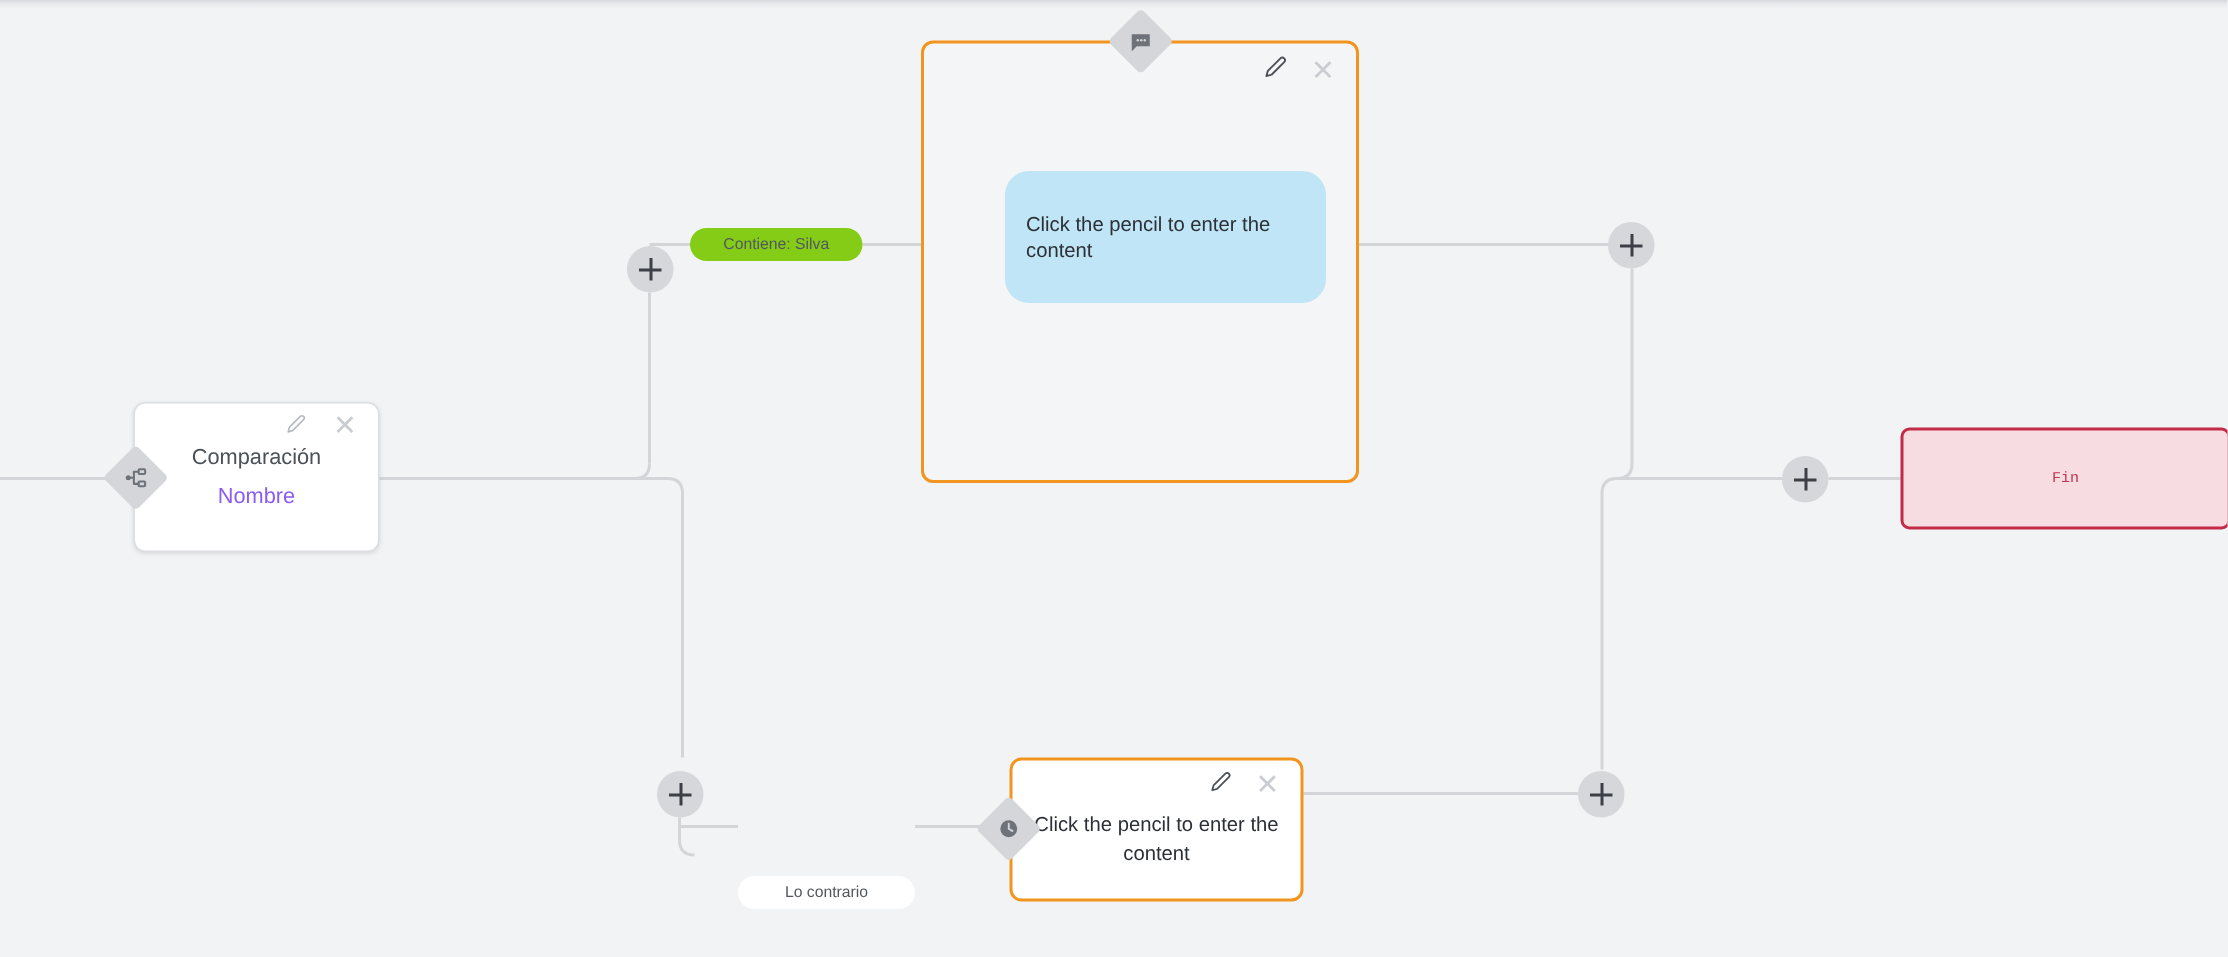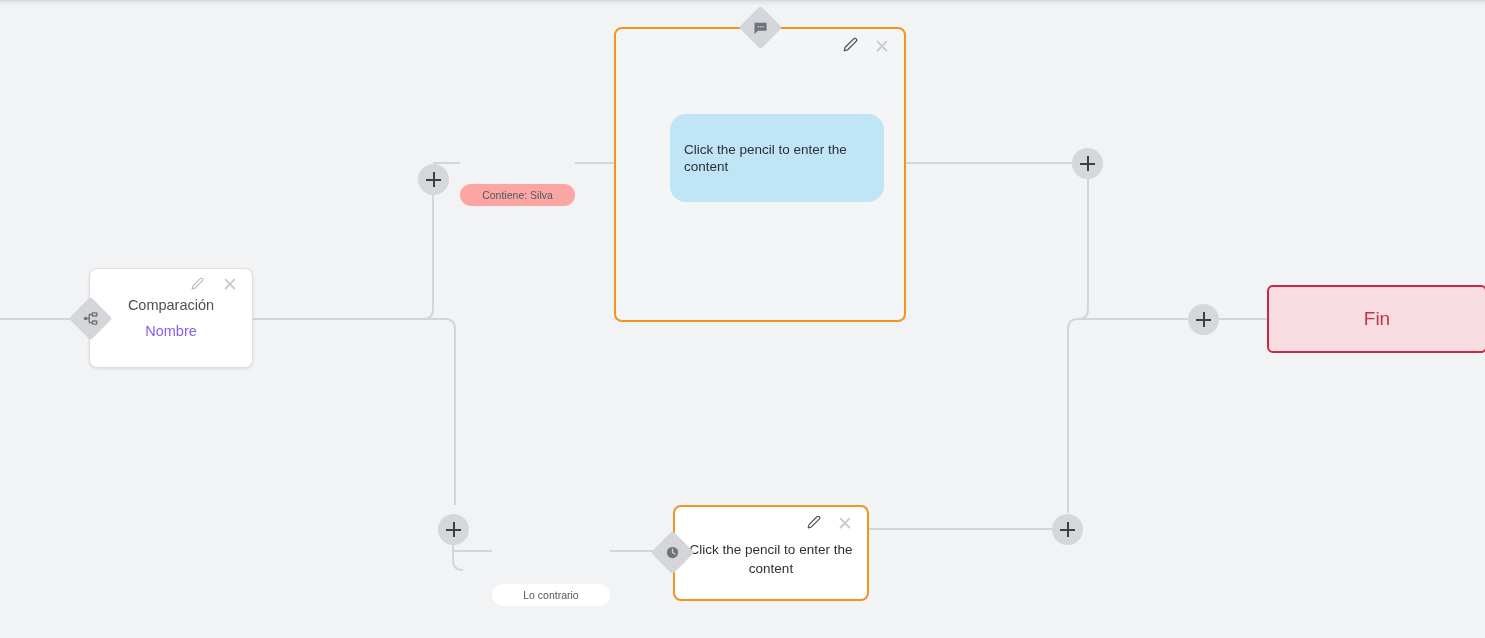--- a/index.html
+++ b/index.html
@@ -68,38 +68,38 @@
     position:absolute;left:10px;right:10px;top:33px;text-align:center;
     font-size:13.5px;line-height:19px;color:#2c3036;
   }
 
   
   .end-node{
     left:1267px;top:285px;width:220px;height:68px;
     background:#f7dde2;border:2px solid #c32b47;border-radius:6px;
     display:flex;align-items:center;justify-content:center;
   }
-  .end-node span{font-size:19px;color:#c0344e;}
+  .end-node span{font-size:10px;color:#c0344e;font-family:Liberation Mono, monospace;}
 
   
   .plus{
     position:absolute;width:31px;height:31px;border-radius:50%;
     background:#d5d7db;display:flex;align-items:center;justify-content:center;z-index:9;
   }
   .plus::before,.plus::after{content:"";position:absolute;background:#3c4046;}
   .plus::before{width:15px;height:2px;}
   .plus::after{width:2px;height:15px;}
 
   
   .elabel{
     position:absolute;z-index:7;border-radius:11px;
     display:flex;align-items:center;justify-content:center;
     font-size:10.5px;color:#53585f;white-space:nowrap;box-sizing:border-box;
   }
-  .elabel.gray{background:#fca5a5;margin-top:32px;}
+  .elabel.gray{background:#84cc16;}
   .elabel.white{background:#fff;}
 
   .ic{display:block;}
   .x-ic{font-size:19px;color:#c9ccd1;line-height:1;font-weight:300;}
 </style>
 </head>
 <body>
 
 <div id="canvas">
 

